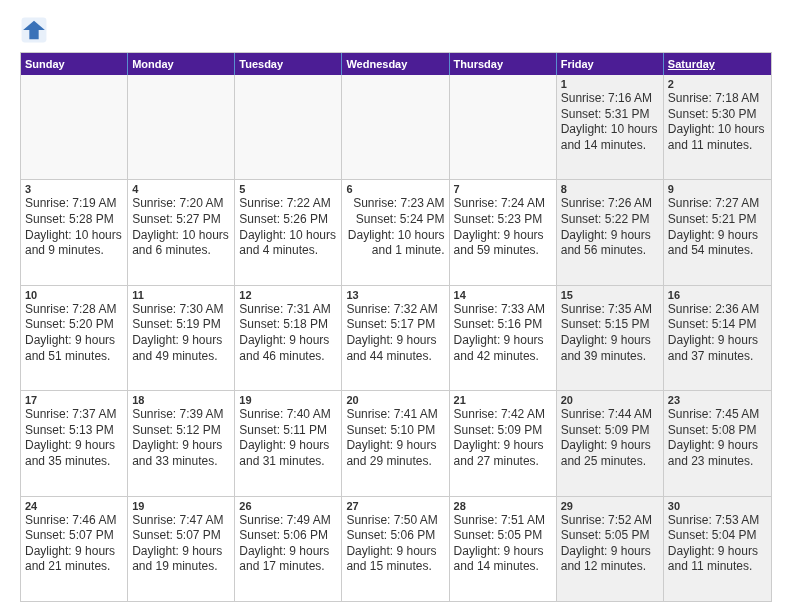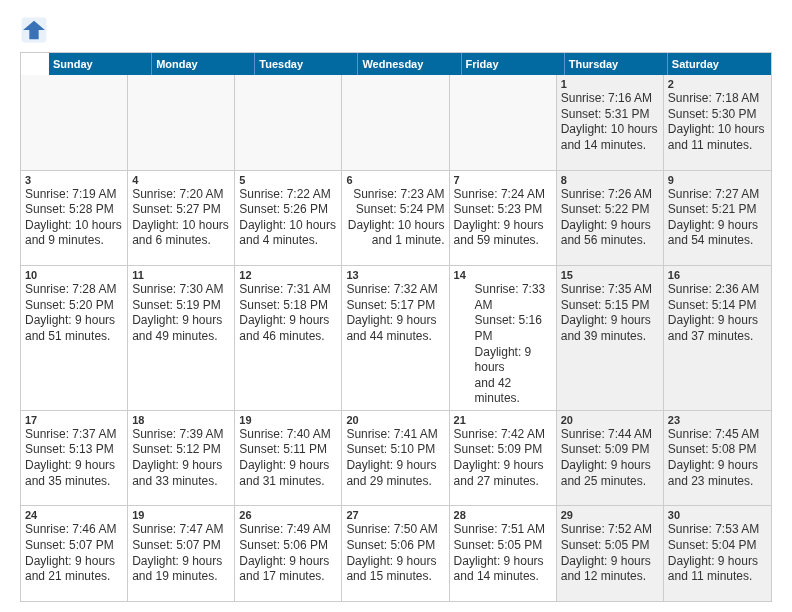--- a/index.html
+++ b/index.html
@@ -55,32 +55,31 @@
     }
     .calendar {
       flex: 1;
       display: flex;
       flex-direction: column;
       border: 1px solid #ccc;
     }
     .cal-header-row {
       display: grid;
       grid-template-columns: repeat(7, 1fr);
-      background: #0369a1;
-      margin-left: 28px;
+      background: #4c1d95;
     }
     .cal-header-cell {
       color: #fff;
       font-size: 11px;
       font-weight: bold;
       padding: 5px 4px;
       text-align: left;
       border-right: 1px solid #5a8fd0;
     }
-    .cal-header-cell:last-child { border-right: none; }
+    .cal-header-cell:last-child { border-right: none; text-decoration: underline; }
     .cal-body {
       flex: 1;
       display: flex;
       flex-direction: column;
     }
     .cal-row {
       display: grid;
       grid-template-columns: repeat(7, 1fr);
       flex: 1;
       border-top: 1px solid #ccc;
@@ -130,22 +129,22 @@
       <div class="location"></div>
     </div>
   </div>
 
   <div class="calendar">
     <div class="cal-header-row">
     <div class="cal-header-cell">Sunday</div>
         <div class="cal-header-cell">Monday</div>
         <div class="cal-header-cell">Tuesday</div>
         <div class="cal-header-cell">Wednesday</div>
+        <div class="cal-header-cell">Thursday</div>
         <div class="cal-header-cell">Friday</div>
-        <div class="cal-header-cell">Thursday</div>
         <div class="cal-header-cell">Saturday</div>
       </div>
     <div class="cal-body">
     <div class="cal-row">
           <div class="cal-cell empty"></div>
           <div class="cal-cell empty"></div>
           <div class="cal-cell empty"></div>
           <div class="cal-cell empty"></div>
           <div class="cal-cell empty"></div>
           <div class="cal-cell shaded">
@@ -238,21 +237,21 @@
           </div>
           <div class="cal-cell">
             <div class="day-num">13</div>
             <div class="day-info" style="white-space: pre-line;">Sunrise: 7:32 AM
 Sunset: 5:17 PM
 Daylight: 9 hours
 and 44 minutes.</div>
           </div>
           <div class="cal-cell">
             <div class="day-num">14</div>
-            <div class="day-info" style="white-space: pre-line; margin-left: 21px;">Sunrise: 7:33 AM
+            <div class="day-info" style="white-space: pre-line;">Sunrise: 7:33 AM
 Sunset: 5:16 PM
 Daylight: 9 hours
 and 42 minutes.</div>
           </div>
           <div class="cal-cell shaded">
             <div class="day-num">15</div>
             <div class="day-info" style="white-space: pre-line;">Sunrise: 7:35 AM
 Sunset: 5:15 PM
 Daylight: 9 hours
 and 39 minutes.</div>

